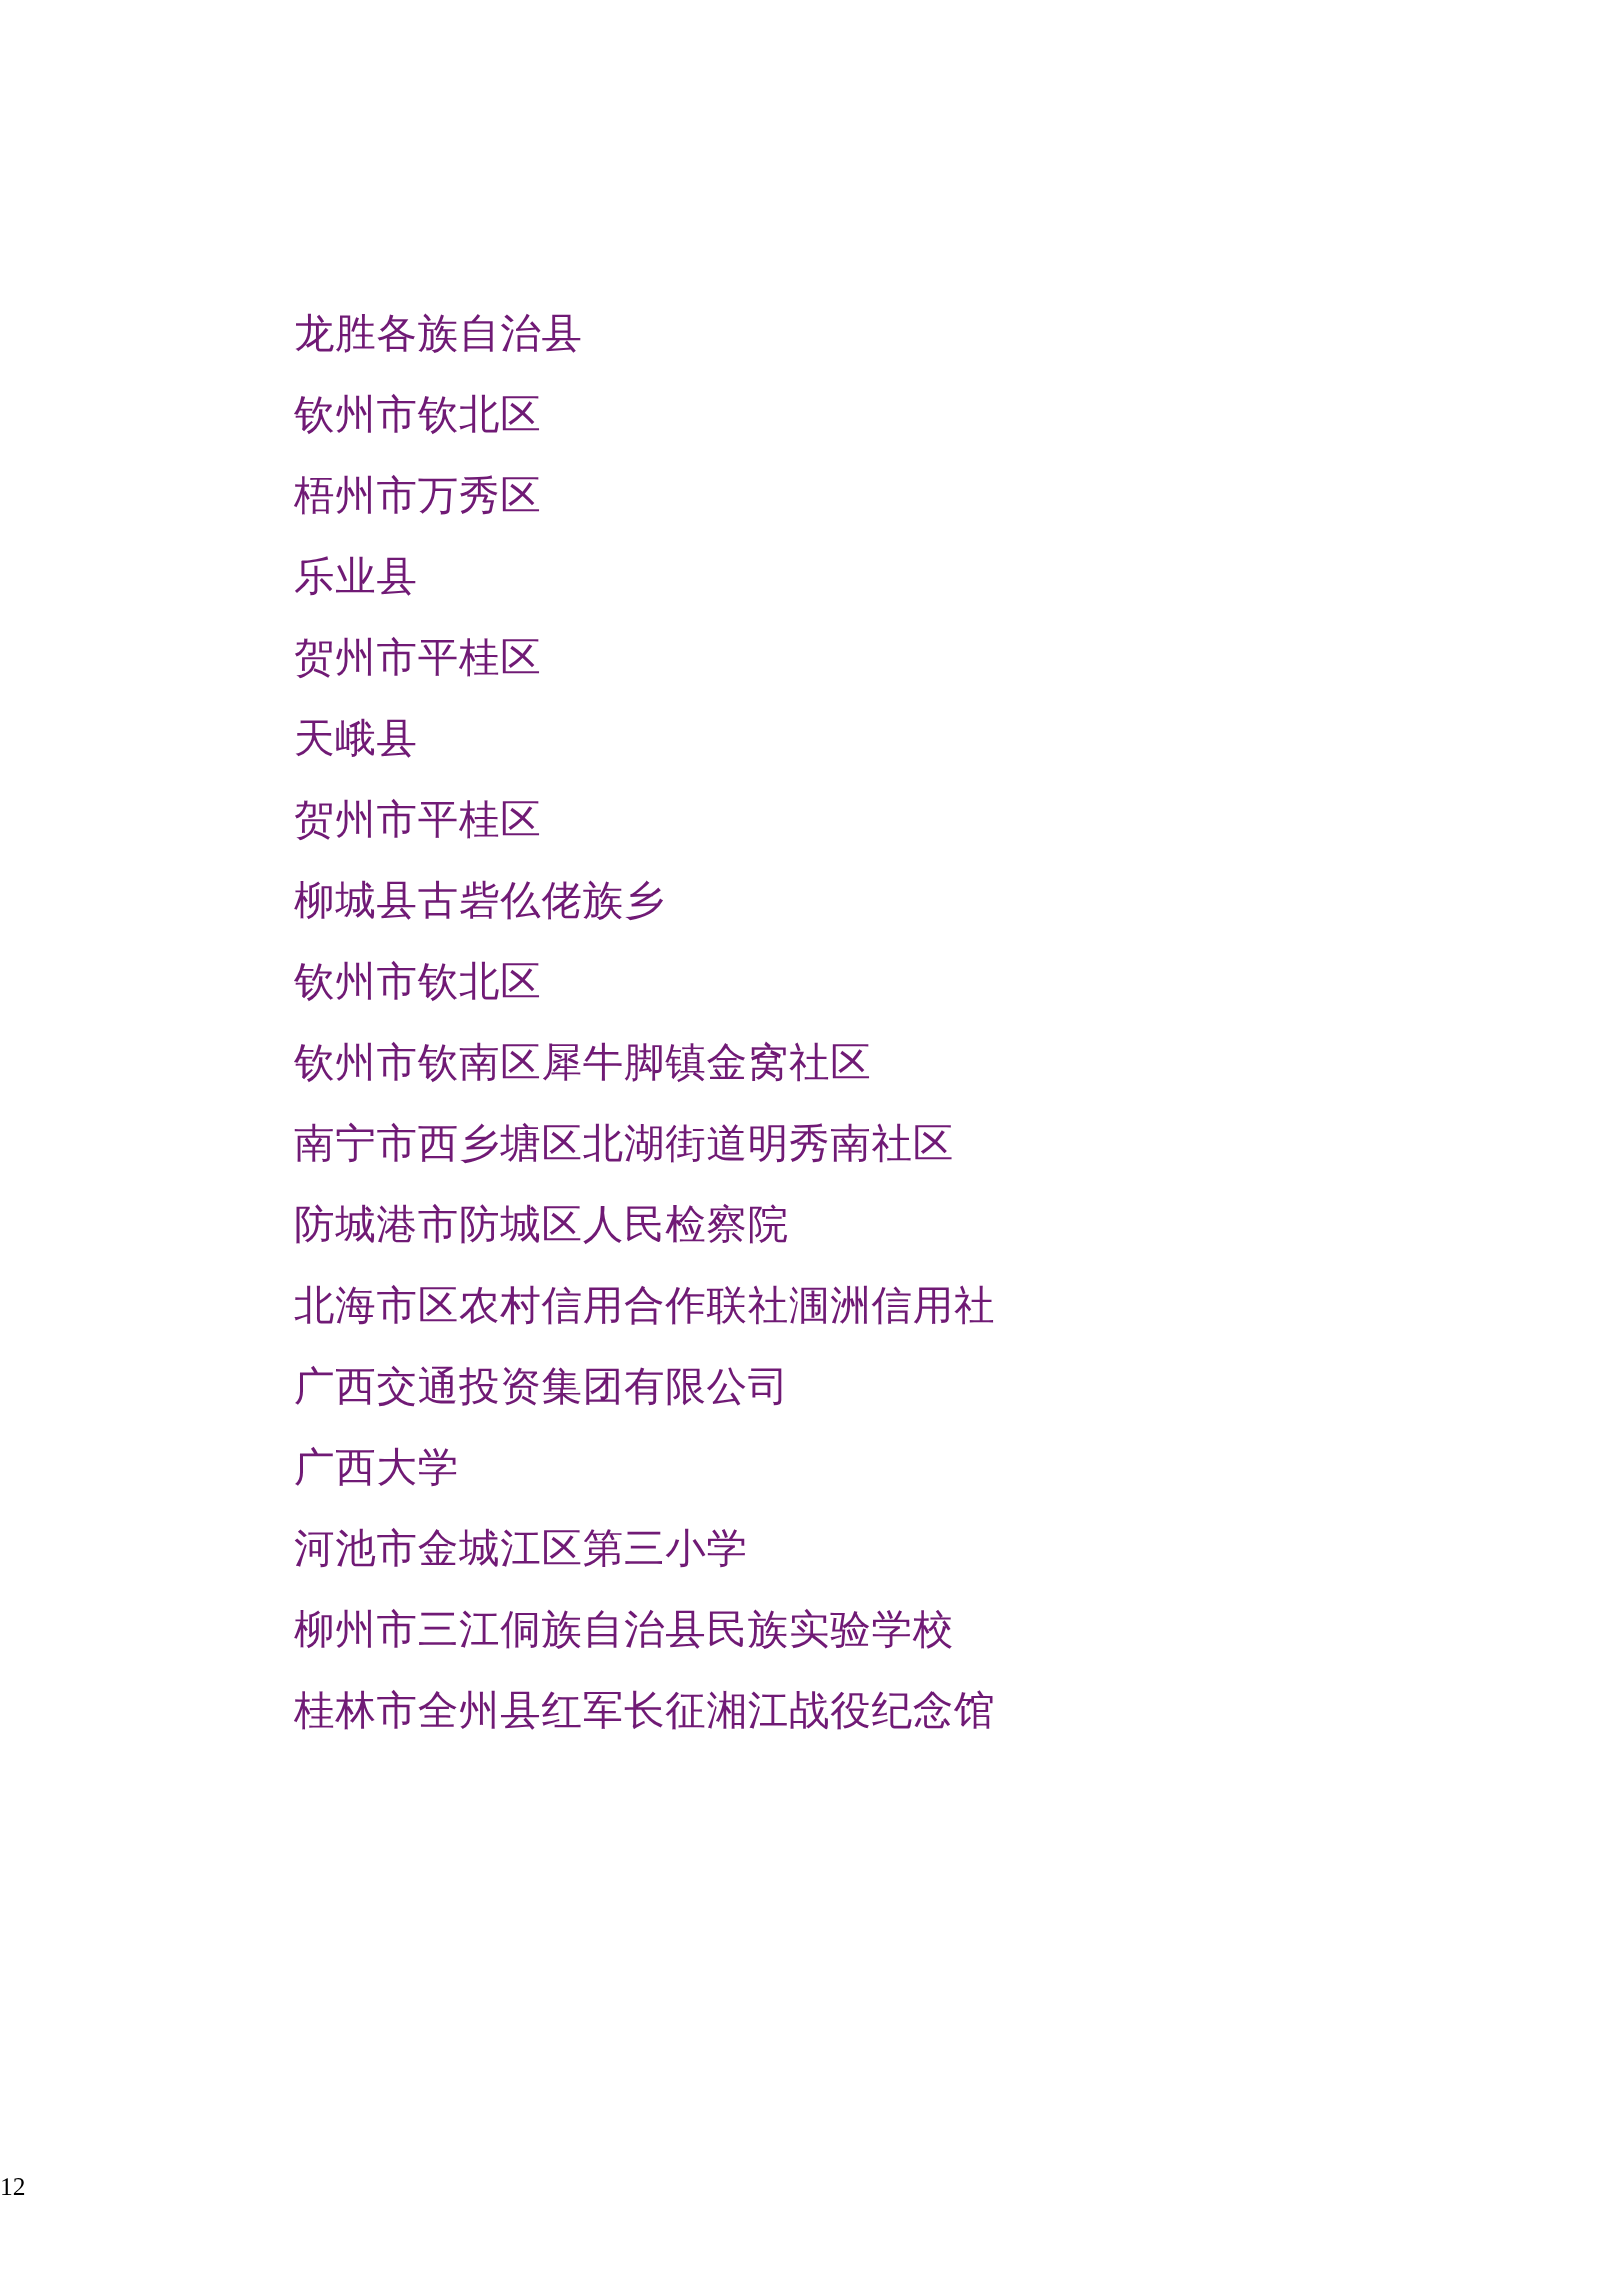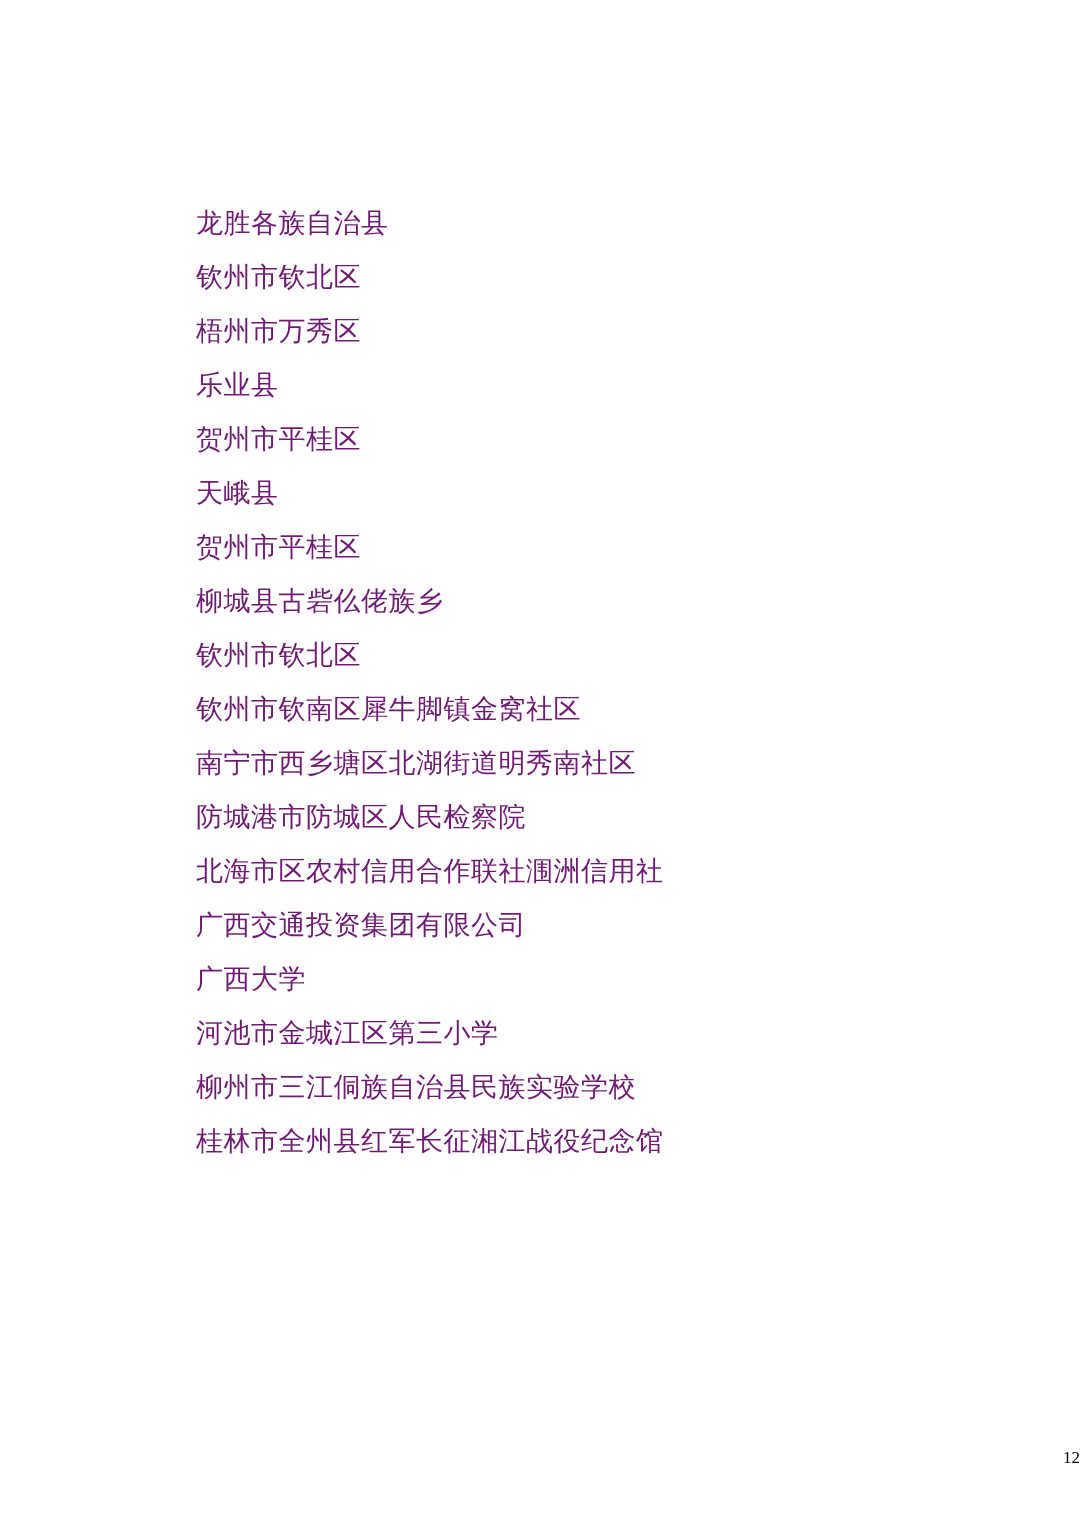--- a/index.html
+++ b/index.html
@@ -28,21 +28,21 @@
     line-height: 54px;
     color: #701a75;
     white-space: nowrap;
     letter-spacing: 0.5px;
   }
   .page-number {
     position: absolute;
     left: 0;
     right: 0;
     top: 1448px;
-    text-align: right;
+    text-align: left;
     font-family: "Liberation Serif", "DejaVu Serif", serif;
     font-size: 17px;
     color: #000000;
   }
 </style>
 </head>
 <body>
 
 <div class="page">
   <div class="content">

